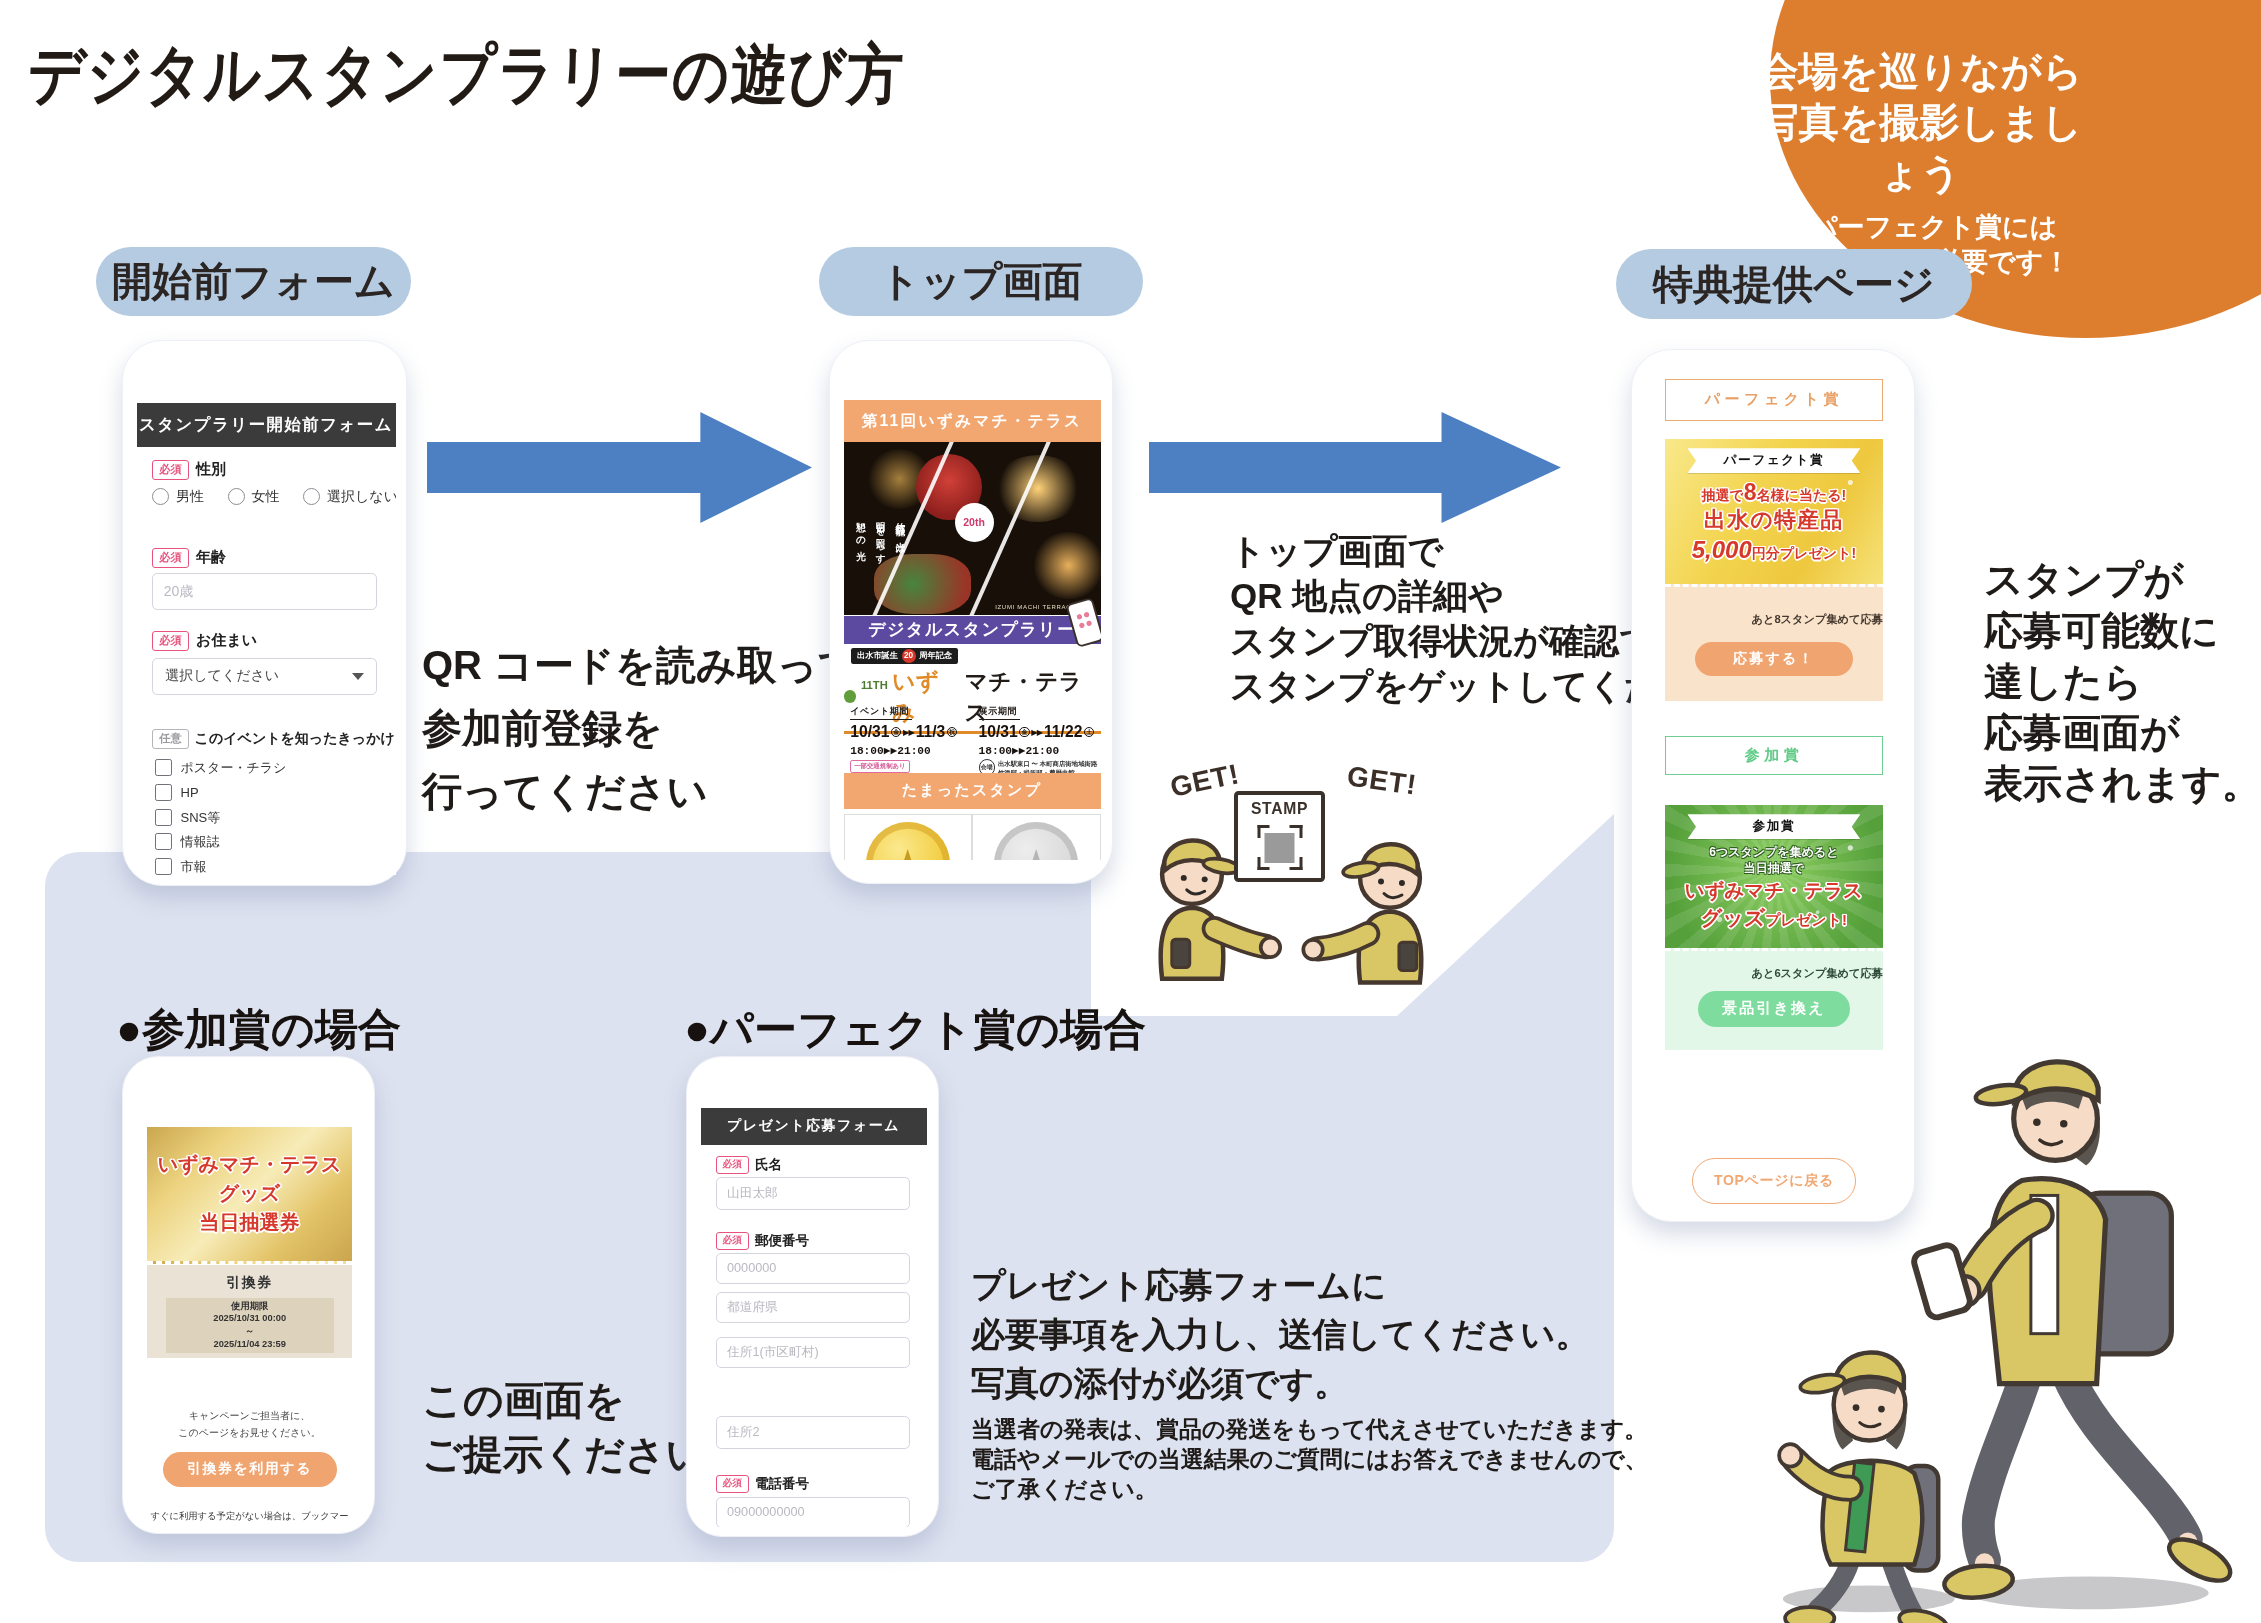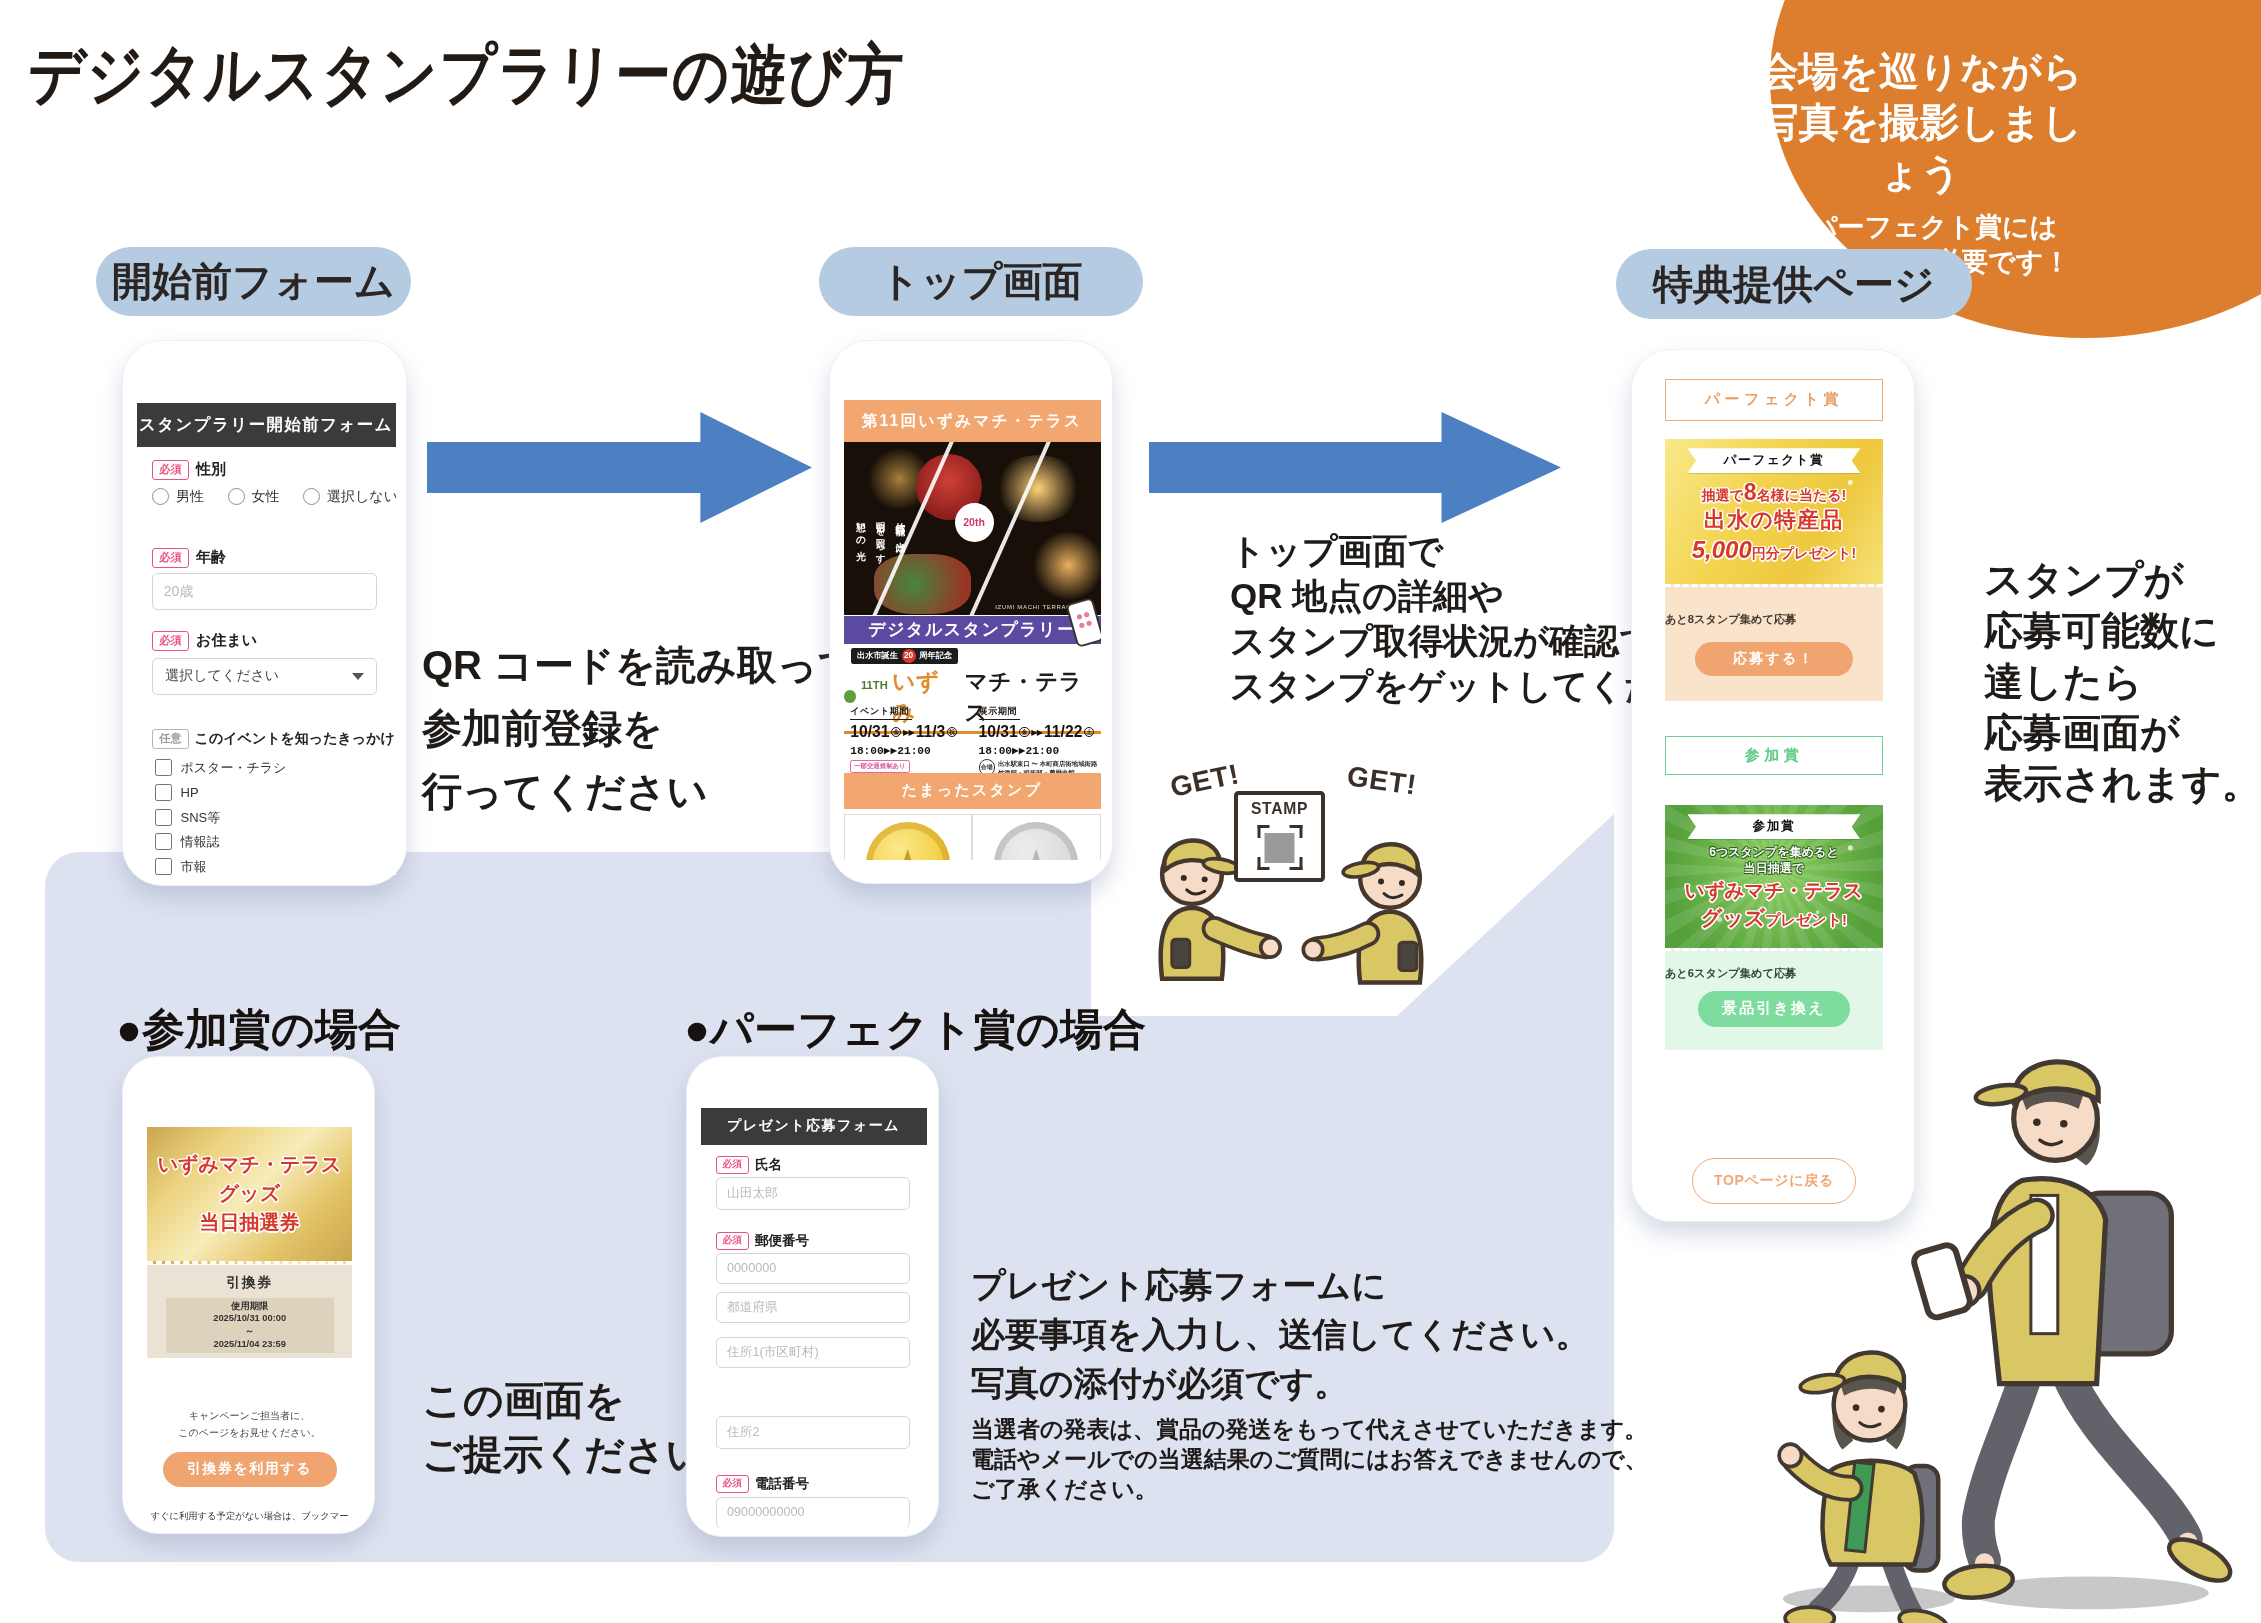--- a/index.html
+++ b/index.html
@@ -157,21 +157,21 @@
       radial-gradient(circle at 70% 75%,rgba(255,255,255,.6) 1.5px,transparent 2.2px),
       radial-gradient(circle at 55% 15%,rgba(255,255,255,.6) 1.5px,transparent 2.2px);}
   .ribbon{position:absolute;left:50%;transform:translateX(-50%);top:9.7px;width:173px;height:25px;background:#fff;
           display:flex;align-items:center;justify-content:center;font-size:12.7px;font-weight:900;color:#111;letter-spacing:1.5px;
           clip-path:polygon(0 0,100% 0,95% 50%,100% 100%,0 100%,5% 50%);filter:drop-shadow(0 1.5px 0 rgba(0,0,0,.55));}
   .outw{text-shadow:1.5px 0 0 #fff,-1.5px 0 0 #fff,0 1.5px 0 #fff,0 -1.5px 0 #fff,1.2px 1.2px 0 #fff,-1.2px 1.2px 0 #fff,1.2px -1.2px 0 #fff,-1.2px -1.2px 0 #fff;}
   .gline{position:absolute;width:100%;text-align:center;font-weight:900;color:var(--red);white-space:nowrap;}
   .wline{position:absolute;width:100%;text-align:center;font-weight:900;color:#fff;white-space:nowrap;
          text-shadow:0.7px 0.7px 0 #2c5a1e,-0.7px 0.7px 0 #2c5a1e,0.7px -0.7px 0 #2c5a1e,-0.7px -0.7px 0 #2c5a1e;}
   .subsec{position:absolute;left:19.4px;width:218px;border-top:3px dashed #fff;}
-  .subsec .msg{position:absolute;width:100%;text-align:left;font-size:11.2px;font-weight:700;color:#463a30;}
+  .subsec .msg{position:absolute;width:100%;text-align:right;font-size:11.2px;font-weight:700;color:#463a30;}
   .pbtn{position:absolute;left:50%;transform:translateX(-50%);border-radius:18px;color:#fff;font-weight:700;
         display:flex;align-items:center;justify-content:center;letter-spacing:2.2px;}
   .topbtn{position:absolute;left:50%;transform:translateX(-50%);top:794px;width:164px;height:46px;border:1.5px solid #f0a874;
           border-radius:24px;color:#f0a874;font-size:14px;font-weight:700;display:flex;align-items:center;justify-content:center;background:#fff;letter-spacing:0.7px;}
 
   
   .panel{left:45px;top:852px;width:1569px;height:710px;background:var(--panel);border-radius:34px 0 34px 34px;z-index:0;}
   .panel-notch{left:1091px;top:852px;width:483px;height:165px;background:#fff;z-index:1;
                clip-path:polygon(0 0,482px 0,306px 164px,0 164px);}
   .panel-tip{left:1573px;top:814px;width:41px;height:38px;background:var(--panel);z-index:0;

